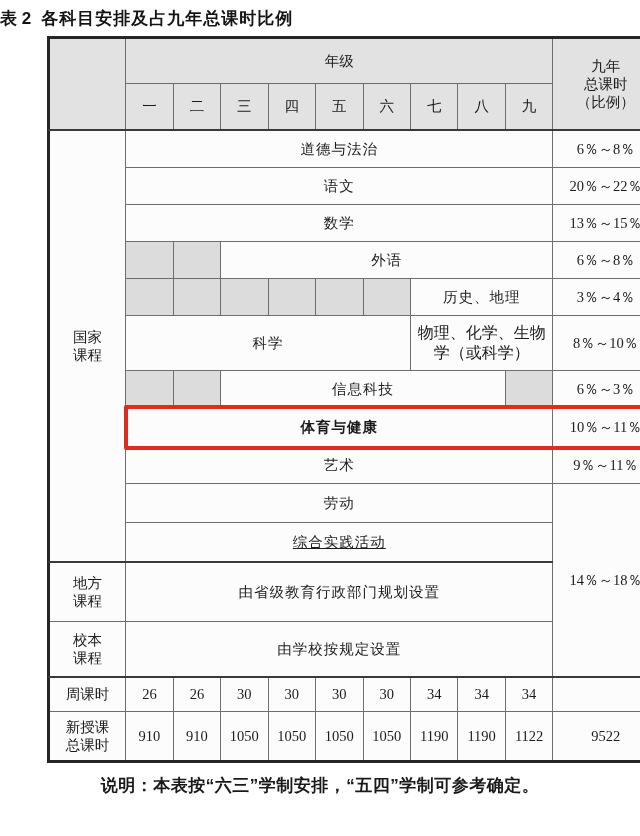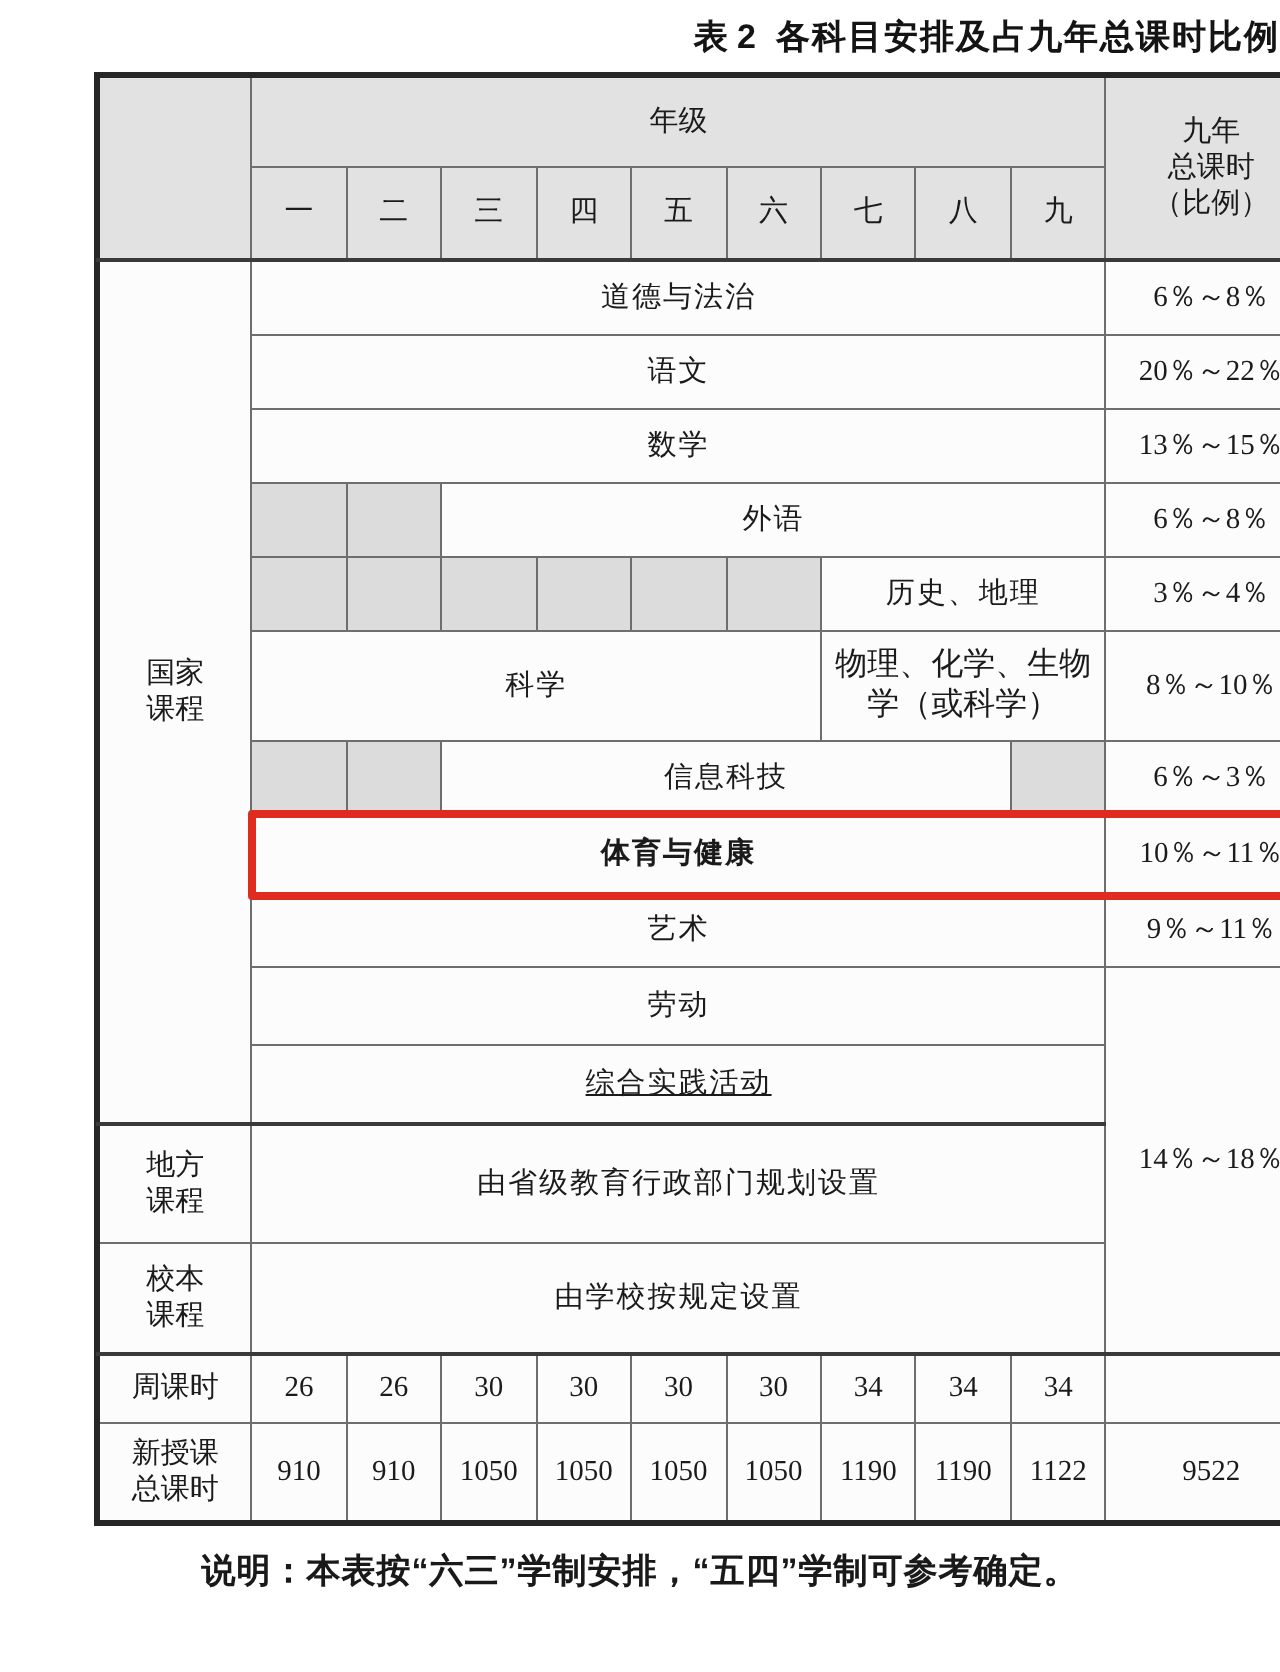--- a/index.html
+++ b/index.html
@@ -11,21 +11,21 @@
     height: 836px;
     background: #ffffff;
     font-family: "Liberation Serif", "DejaVu Serif", serif;
     color: #1b1b1b;
     overflow: hidden;
     position: relative;
   }
 
   
   #table-title {
-    text-align: right;
+    text-align: left;
     font-size: 17px;
     font-weight: bold;
     letter-spacing: 1px;
     padding-top: 7px;
     padding-bottom: 7px;
     font-family: "Liberation Sans", "DejaVu Sans", sans-serif;
     color: #141414;
   }
   #table-title .title-num {
     letter-spacing: 0;

